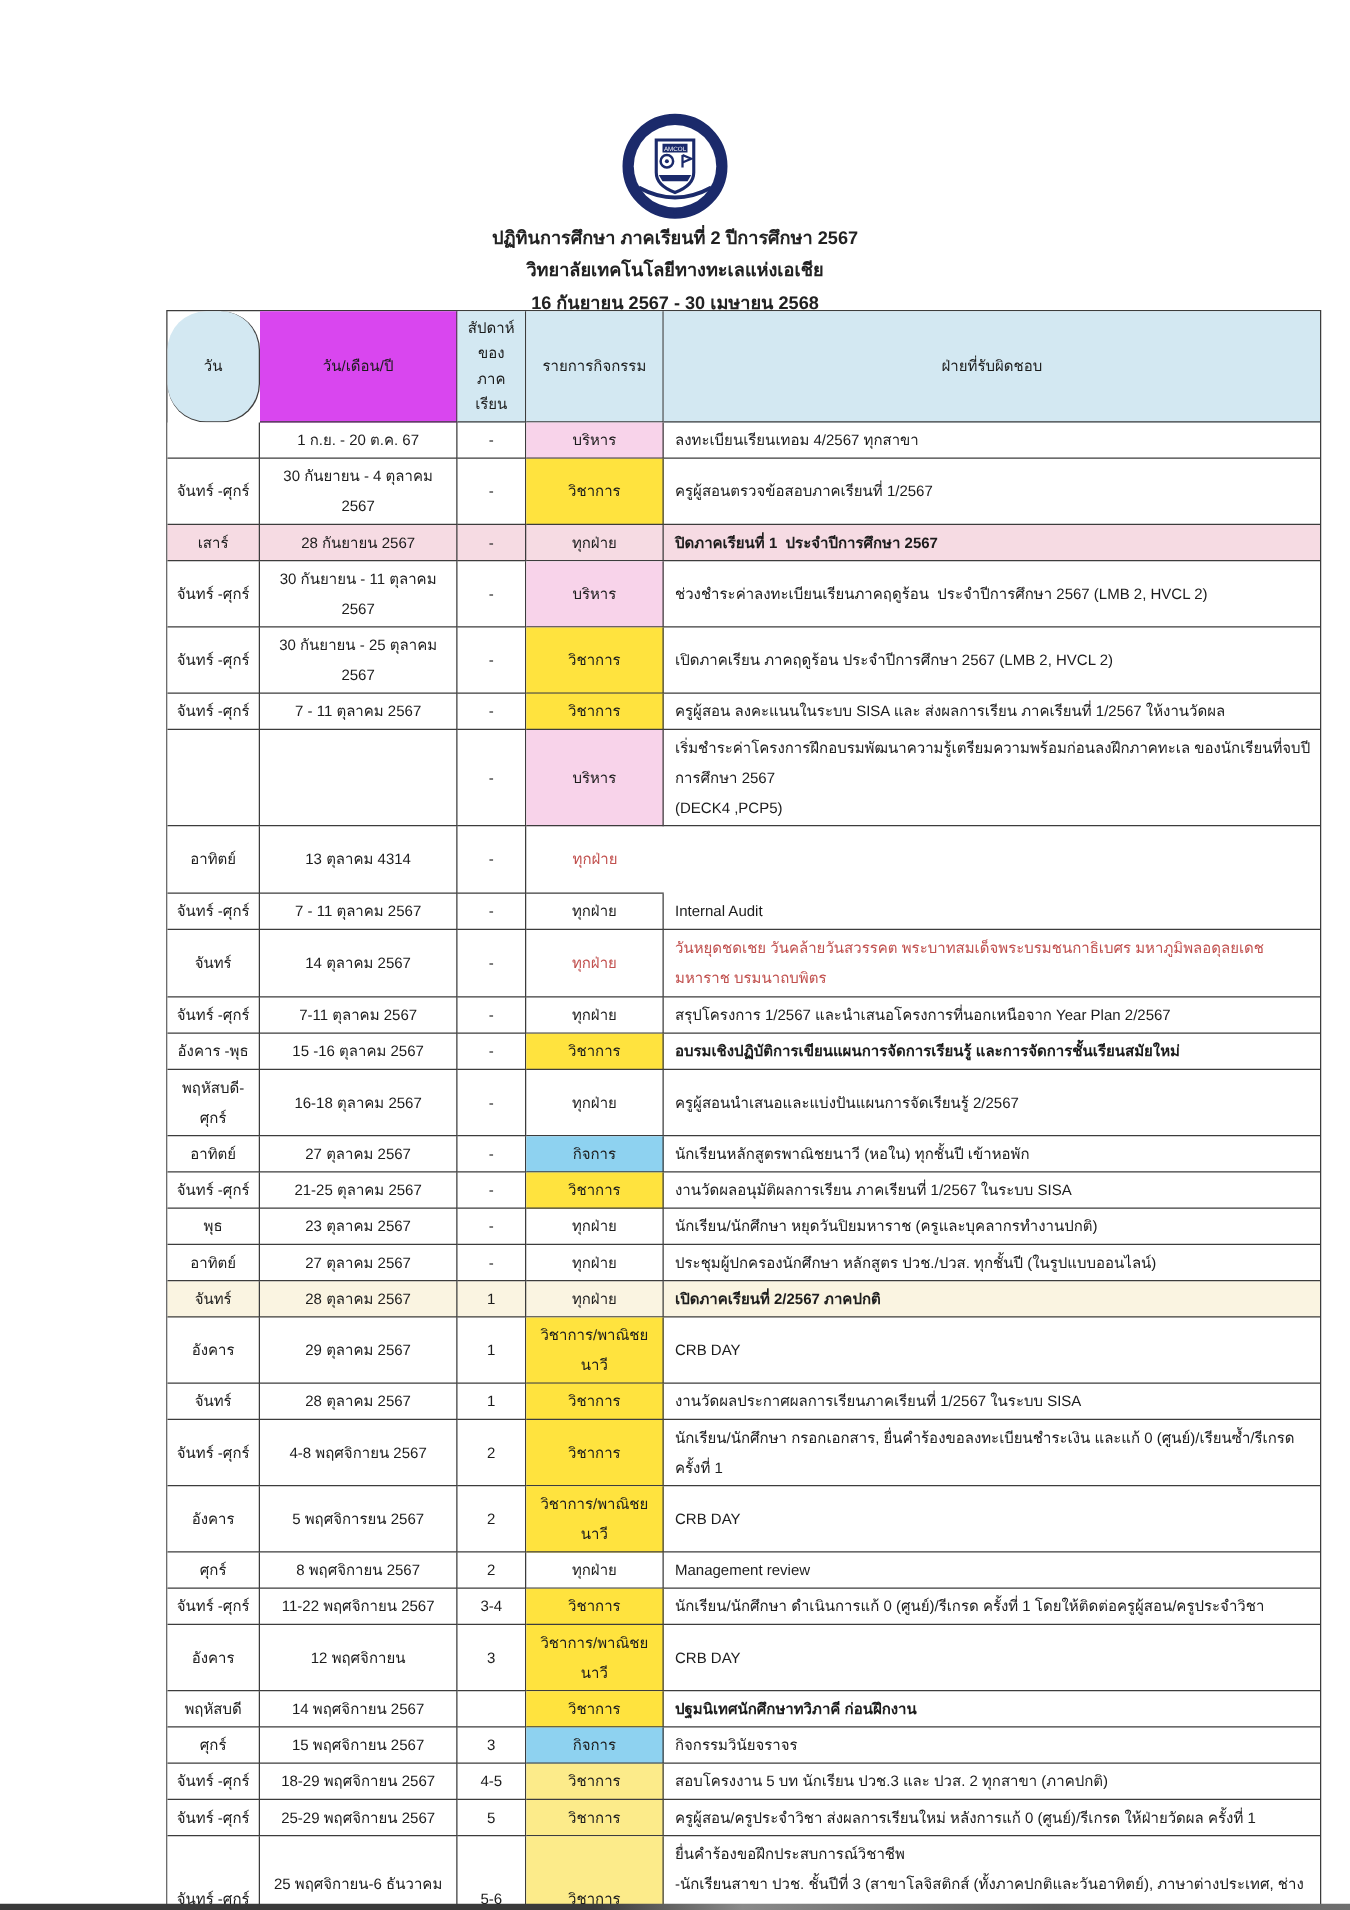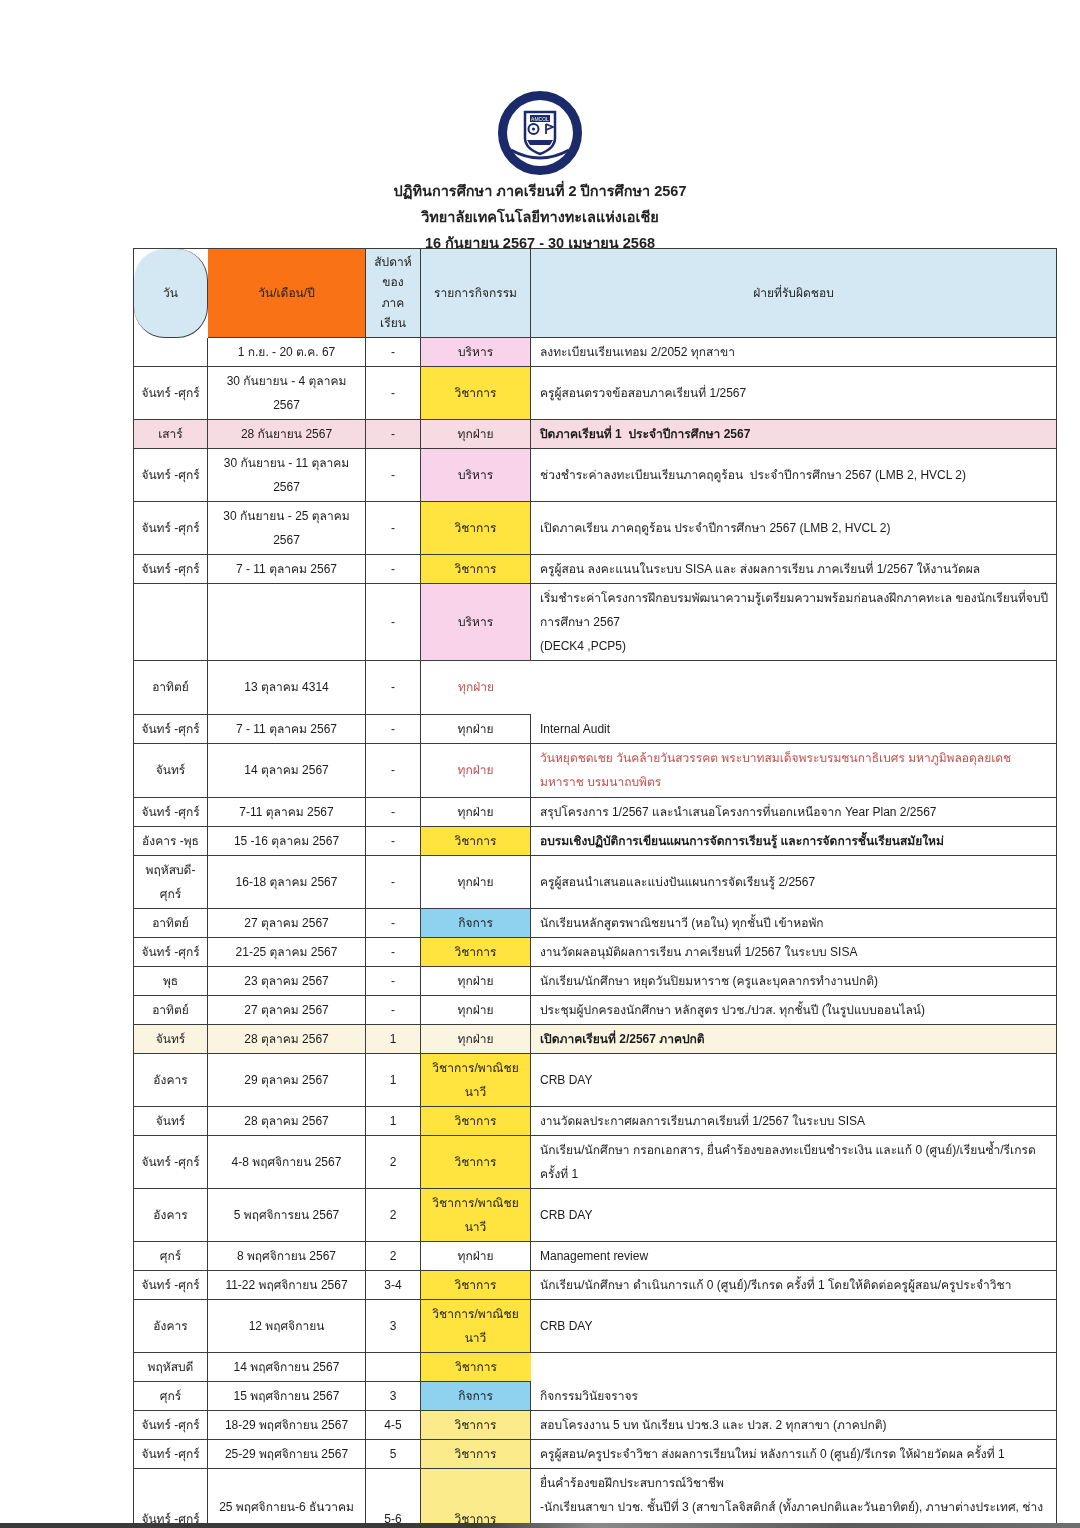--- a/index.html
+++ b/index.html
@@ -64,32 +64,32 @@
 
   <div class="title-block">
     <div class="title-line">ปฏิทินการศึกษา ภาคเรียนที่ 2 ปีการศึกษา 2567</div>
     <div class="title-line">วิทยาลัยเทคโนโลยีทางทะเลแห่งเอเชีย</div>
     <div class="title-line">16 กันยายน 2567 - 30 เมษายน 2568</div>
   </div>
 
   <div class="cal-table">
     <div class="thead">
       <div class="th" style="background: rgb(211, 232, 242); border-radius: 31px;">วัน</div>
-      <div class="th" style="background: #f97316;">วัน/เดือน/ปี</div>
+      <div class="th" style="background: #d946ef;">วัน/เดือน/ปี</div>
       <div class="th" style="background: rgb(211, 232, 242);">สัปดาห์ของภาคเรียน</div>
       <div class="th" style="background: rgb(211, 232, 242);">รายการกิจกรรม</div>
       <div class="th" style="background: rgb(211, 232, 242);">ฝ่ายที่รับผิดชอบ</div>
     </div>
     <div>
         <div class="tr">
           <div class="td c" style="min-height: 27px;"></div>
           <div class="td c" style="min-height: 27px;">1 ก.ย. - 20 ต.ค. 67</div>
           <div class="td c" style="min-height: 27px;">-</div>
           <div class="td c" style="min-height: 27px; background: rgb(248, 211, 234);">บริหาร</div>
-          <div class="td activity" style="min-height: 27px;">ลงทะเบียนเรียนเทอม 2/2052 ทุกสาขา</div>
+          <div class="td activity" style="min-height: 27px;">ลงทะเบียนเรียนเทอม 4/2567 ทุกสาขา</div>
         </div>
         <div class="tr">
           <div class="td c" style="min-height: 27px;">จันทร์ -ศุกร์</div>
           <div class="td c" style="min-height: 27px;">30 กันยายน - 4 ตุลาคม 2567</div>
           <div class="td c" style="min-height: 27px;">-</div>
           <div class="td c" style="min-height: 27px; background: rgb(255, 227, 62);">วิชาการ</div>
           <div class="td activity" style="min-height: 27px;">ครูผู้สอนตรวจข้อสอบภาคเรียนที่ 1/2567</div>
         </div>
         <div class="tr" style="background: rgb(246, 219, 227);">
           <div class="td c" style="min-height: 27px;">เสาร์</div>
@@ -250,20 +250,21 @@
           <div class="td c" style="min-height: 27px;">12 พฤศจิกายน</div>
           <div class="td c" style="min-height: 27px;">3</div>
           <div class="td c" style="min-height: 27px; background: rgb(255, 227, 62);">วิชาการ/พาณิชยนาวี</div>
           <div class="td activity" style="min-height: 27px;">CRB DAY</div>
         </div>
         <div class="tr">
           <div class="td c" style="min-height: 27px;">พฤหัสบดี</div>
           <div class="td c" style="min-height: 27px;">14 พฤศจิกายน 2567</div>
           <div class="td c" style="min-height: 27px;"></div>
           <div class="td c" style="min-height: 27px; background: rgb(255, 227, 62);">วิชาการ</div>
+          <div class="td activity" style="min-height: 27px; font-weight: bold;">ปฐมนิเทศนักศึกษาทวิภาคี ก่อนฝึกงาน</div>
         </div>
         <div class="tr">
           <div class="td c" style="min-height: 27px;">ศุกร์</div>
           <div class="td c" style="min-height: 27px;">15 พฤศจิกายน  2567</div>
           <div class="td c" style="min-height: 27px;">3</div>
           <div class="td c" style="min-height: 27px; background: rgb(142, 210, 240);">กิจการ</div>
           <div class="td activity" style="min-height: 27px;">กิจกรรมวินัยจราจร</div>
         </div>
         <div class="tr">
           <div class="td c" style="min-height: 27px;">จันทร์ -ศุกร์</div>

